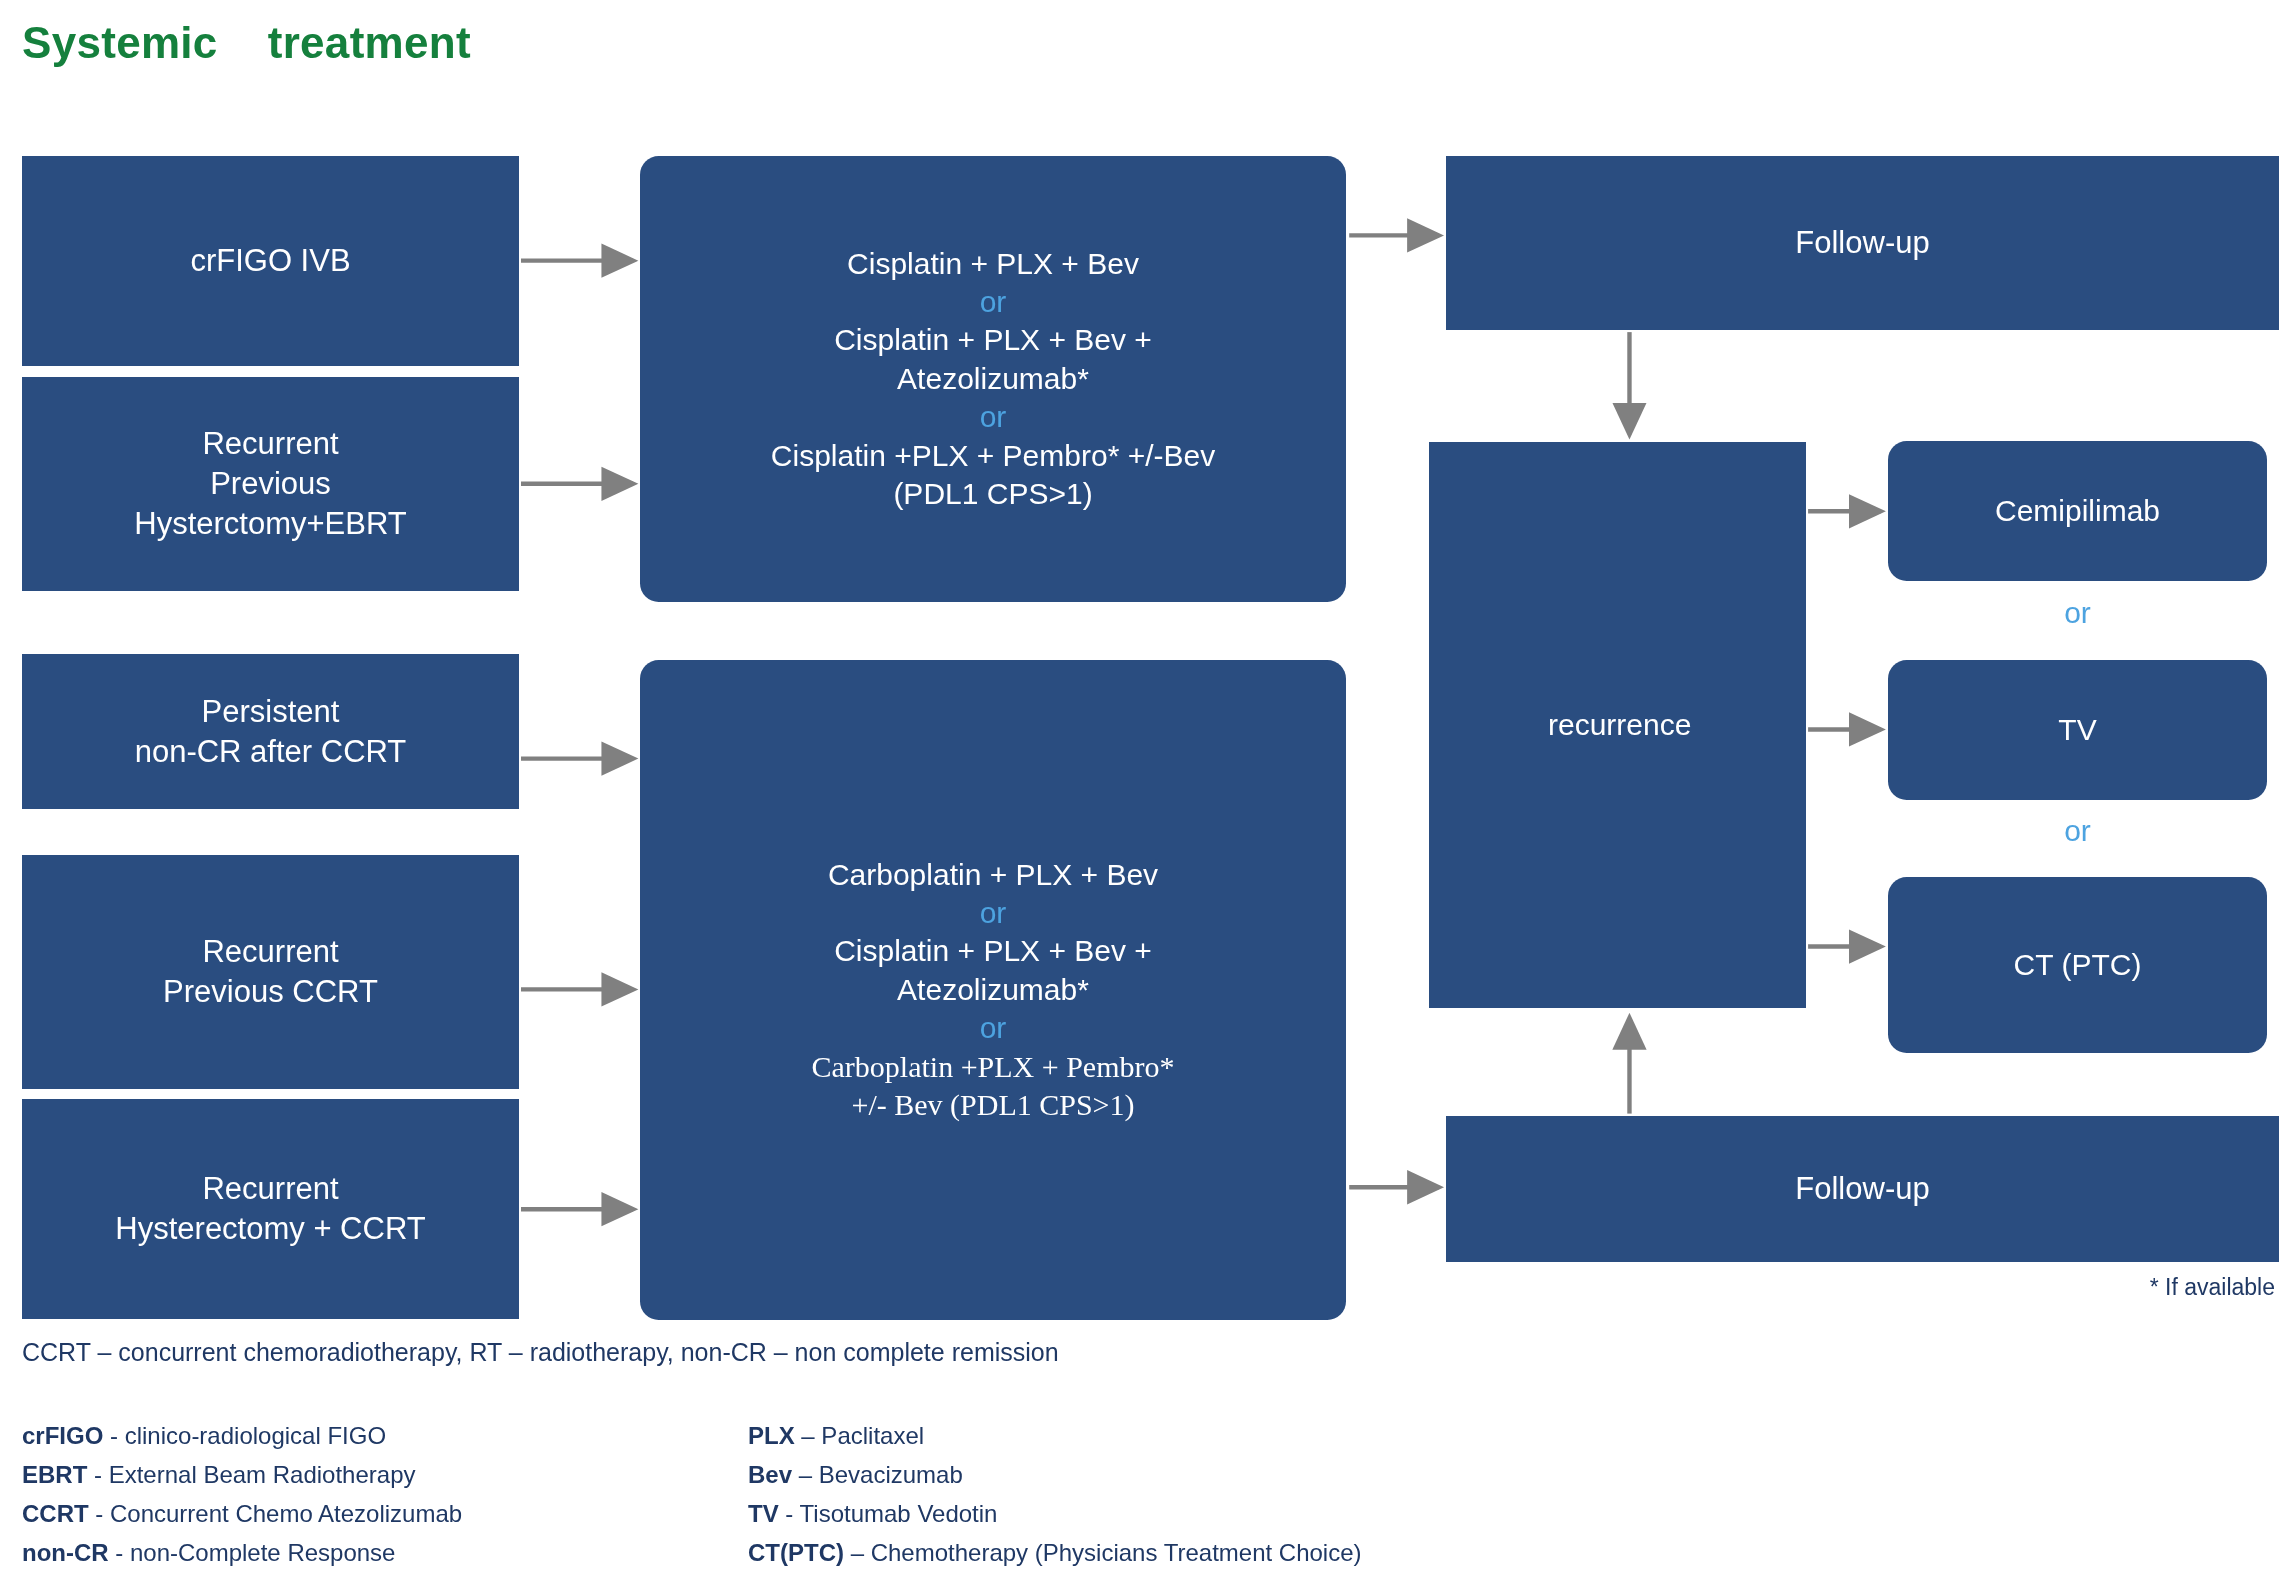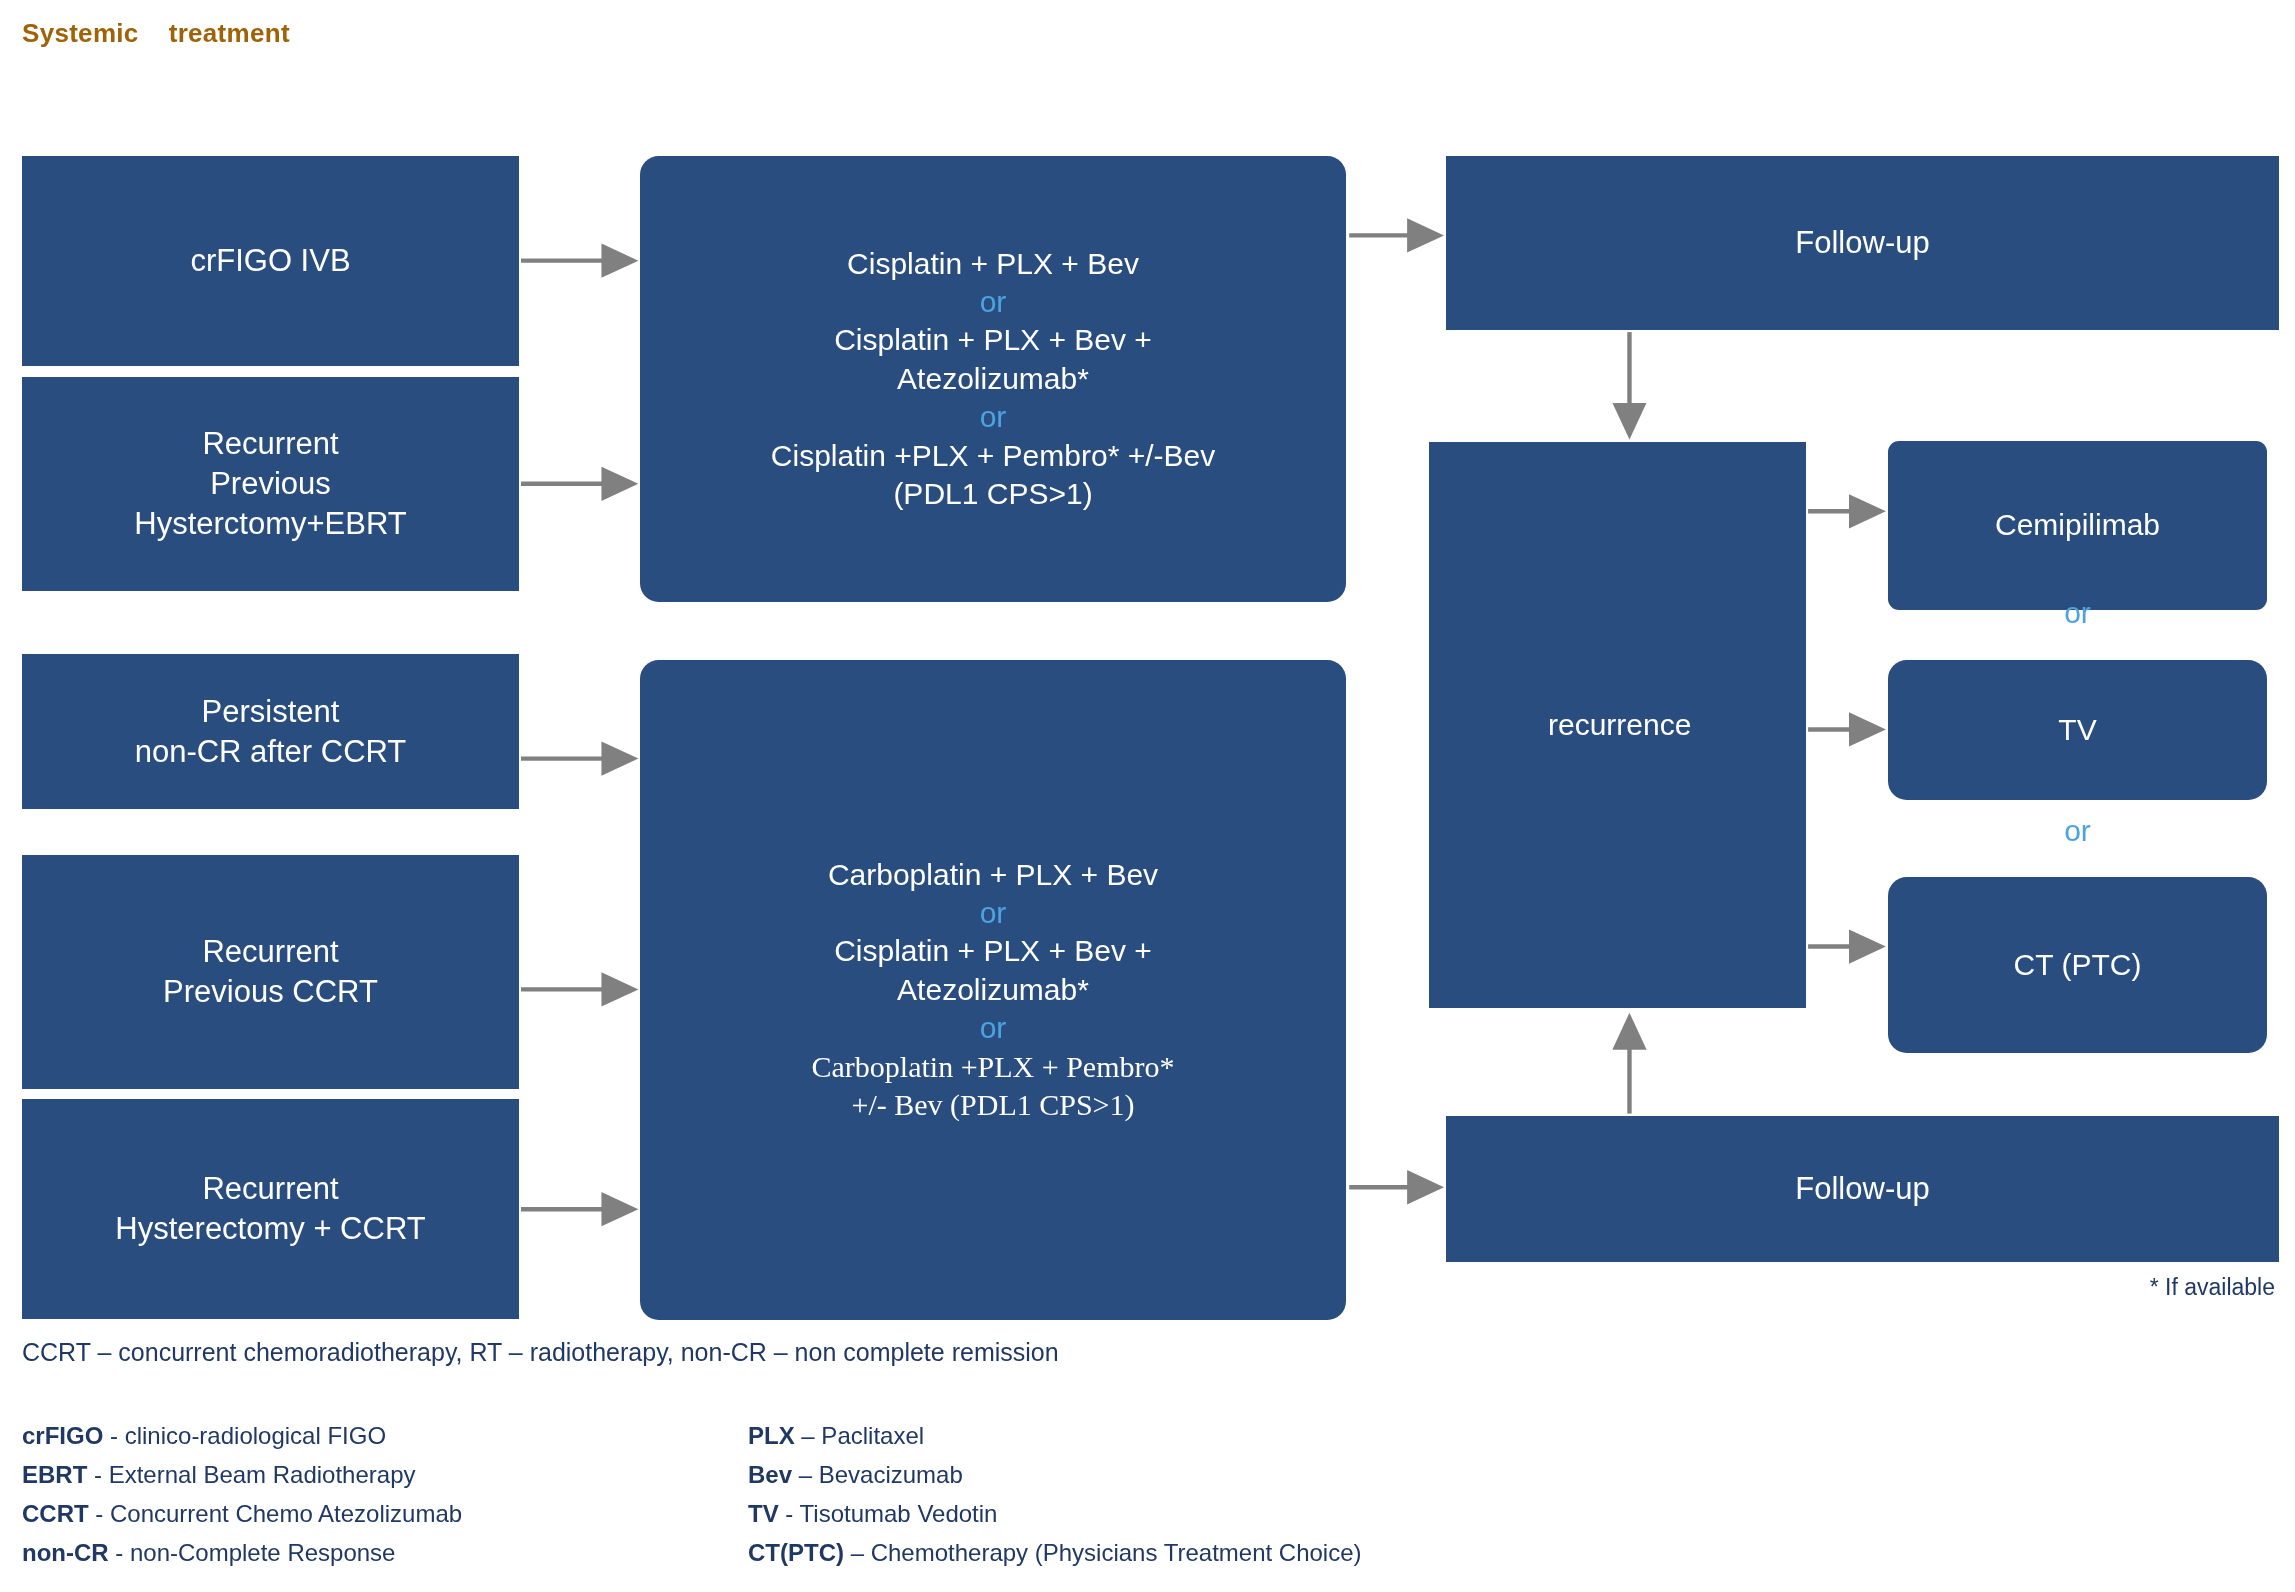--- a/index.html
+++ b/index.html
@@ -4,21 +4,21 @@
 <style>
   html,body{margin:0;padding:0;background:#ffffff;}
   body{width:2295px;height:1593px;position:relative;
        font-family:"Liberation Sans", sans-serif;
        -webkit-font-smoothing:antialiased;}
 
   #canvas{position:absolute;left:0;top:0;width:2295px;height:1593px;overflow:hidden;background:#fff;}
 
   .title{
     position:absolute;left:22px;top:17.6px;
-    font-size:26px;font-weight:bold;color:#a16207;
+    font-size:44px;font-weight:bold;color:#15803d;
     letter-spacing:0.3px;white-space:pre;
   }
 
   
   .box{
     position:absolute;
     background:#2a4d80;
     color:#ffffff;
     display:flex;align-items:center;justify-content:center;
     text-align:center;
@@ -39,21 +39,21 @@
   
   .n-regimen1    {left:640px;top:156px;  width:706px;height:446px;font-size:30px;}
   .n-regimen2    {left:640px;top:660px; width:706px;height:660px;font-size:30px;}
 
   
   .n-followup1   {left:1446px;top:156px;  width:833px;height:174px;font-size:31px;}
   .n-recurrence  {left:1429px;top:442px;  width:377px; height:566px;font-size:30px;padding-left:12px;}
   .n-followup2   {left:1446px;top:1116px; width:833px;height:146px;font-size:31px;}
 
   
-  .n-cemi        {left:1888px;top:441px;  width:379px; height:169px;font-size:30px;border-radius:11px;}
+  .n-cemi        {left:1888px;top:441px;  width:379px; height:140px;font-size:30px;}
   .n-tv          {left:1888px;top:660px; width:379px; height:140px;font-size:30px;}
   .n-ctptc       {left:1888px;top:877px; width:379px; height:176px;font-size:30px;}
 
   
   .or-in{color:#4da3e0;}
 
   
   .or-sep{
     position:absolute;color:#4da3e0;font-size:30px;text-align:center;
     width:379px;left:1888px;

